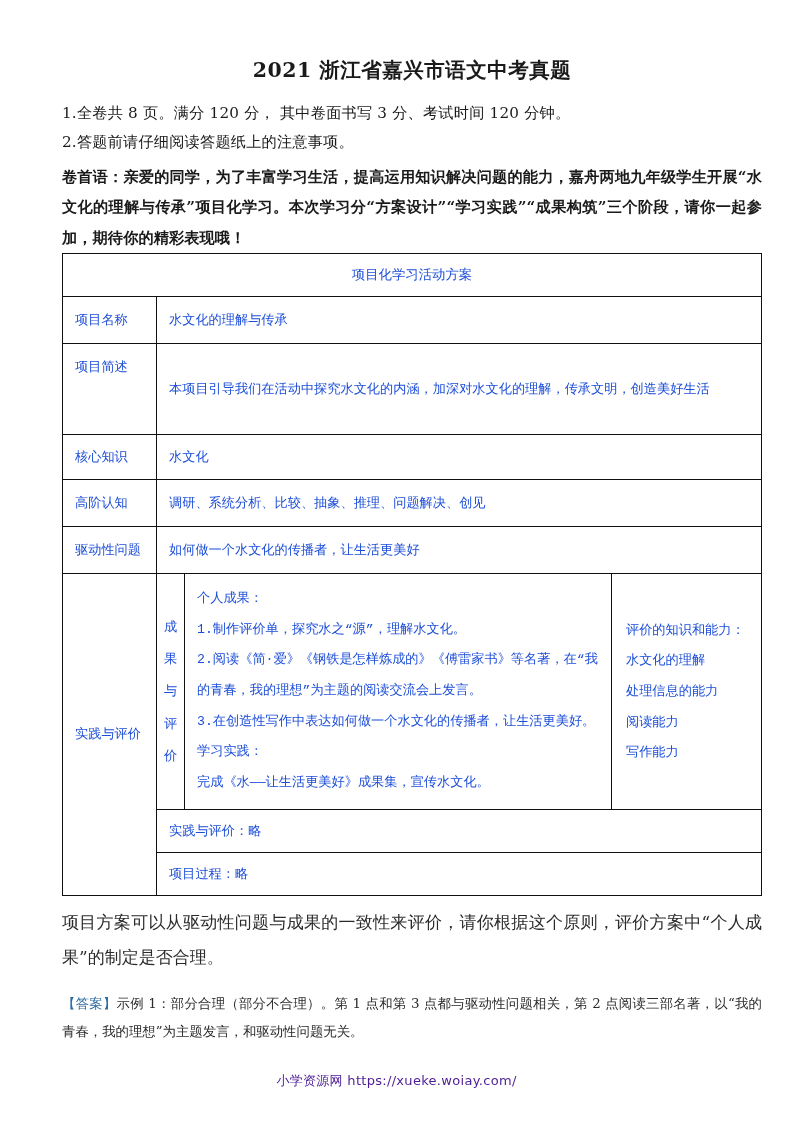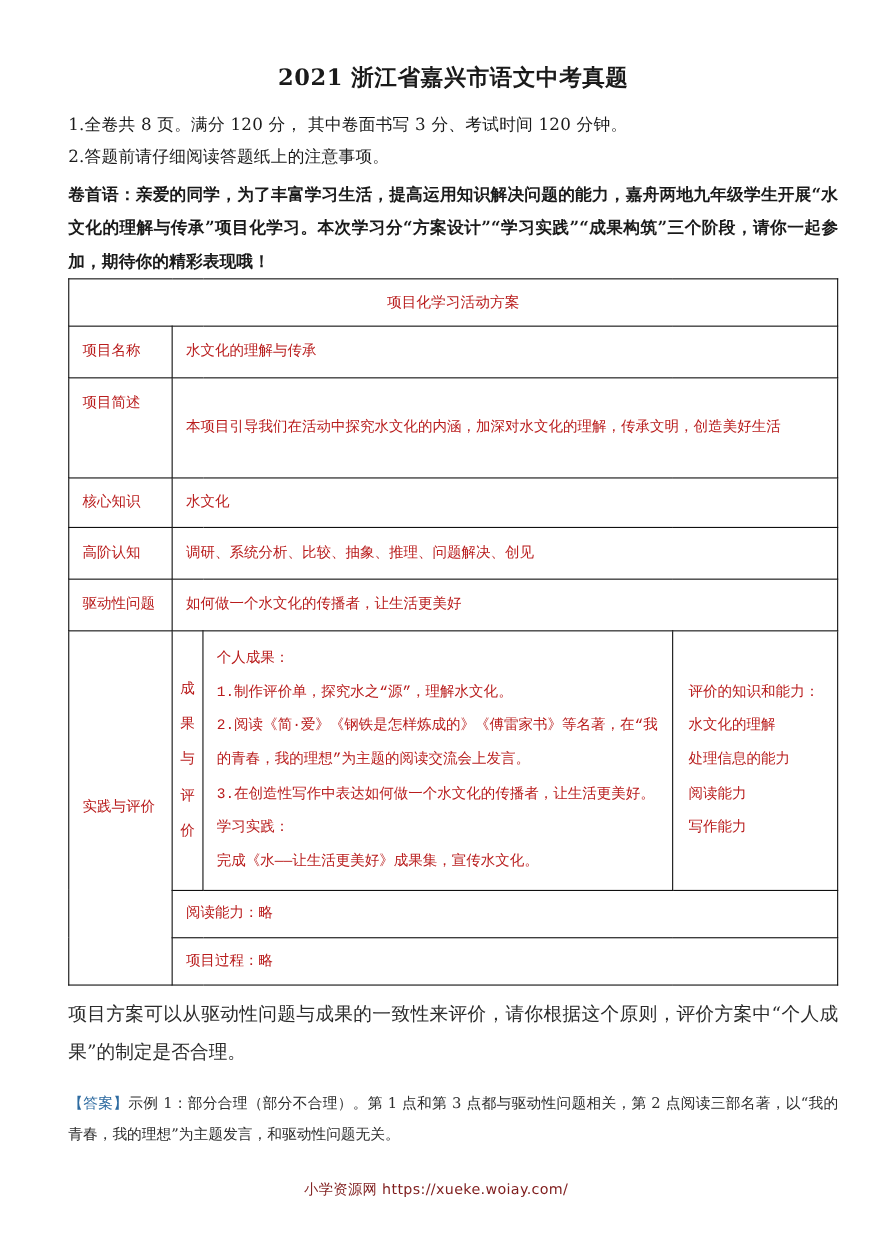--- a/index.html
+++ b/index.html
@@ -64,21 +64,21 @@
     margin: 6px 0 6px 0;
     color: #2b2b2b;
   }
 
   
   table.plan {
     border-collapse: collapse;
     width: 700px;
     table-layout: fixed;
     font-size: 13.2px;
-    color: #b91c1c;
+    color: #1d4ed8;
   }
   table.plan td {
     border: 1px solid #101010;
     padding: 0;
     vertical-align: middle;
   }
   .cap-row td {
     text-align: center;
     height: 42px;
     font-size: 13.4px;
@@ -156,21 +156,21 @@
 
   
   .footer {
     position: absolute;
     left: 0;
     top: 1072px;
     width: 793px;
     text-align: center;
     font-family: "DejaVu Sans", "Liberation Sans", sans-serif;
     font-size: 13px;
-    color: #7f1d1d;
+    color: #4c1d95;
     letter-spacing: 0.3px;
   }
 </style>
 </head>
 <body>
 
 <div class="page">
   <div class="content">
 
     <h1 class="doc-title">2021 浙江省嘉兴市语文中考真题</h1>
@@ -238,21 +238,21 @@
           <td class="right-cell">
             <p>评价的知识和能力：</p>
             <p>水文化的理解</p>
             <p>处理信息的能力</p>
             <p>阅读能力</p>
             <p>写作能力</p>
           </td>
         </tr>
 
         <tr class="sub-row">
-          <td class="val" colspan="3">阅读能力：略</td>
+          <td class="val" colspan="3">实践与评价：略</td>
         </tr>
         <tr class="sub-row">
           <td class="val" colspan="3">项目过程：略</td>
         </tr>
       </tbody>
     </table>
 
     <p class="after">项目方案可以从驱动性问题与成果的一致性来评价，请你根据这个原则，评价方案中“个人成果”的制定是否合理。</p>
 
     <p class="answer"><span class="tag">【答案】</span><span>示例 1：部分合理（部分不合理）。第 1 点和第 3 点都与驱动性问题相关，第 2 点阅读三部名著，以“我的青春，我的理想”为主题发言，和驱动性问题无关。</span></p>

